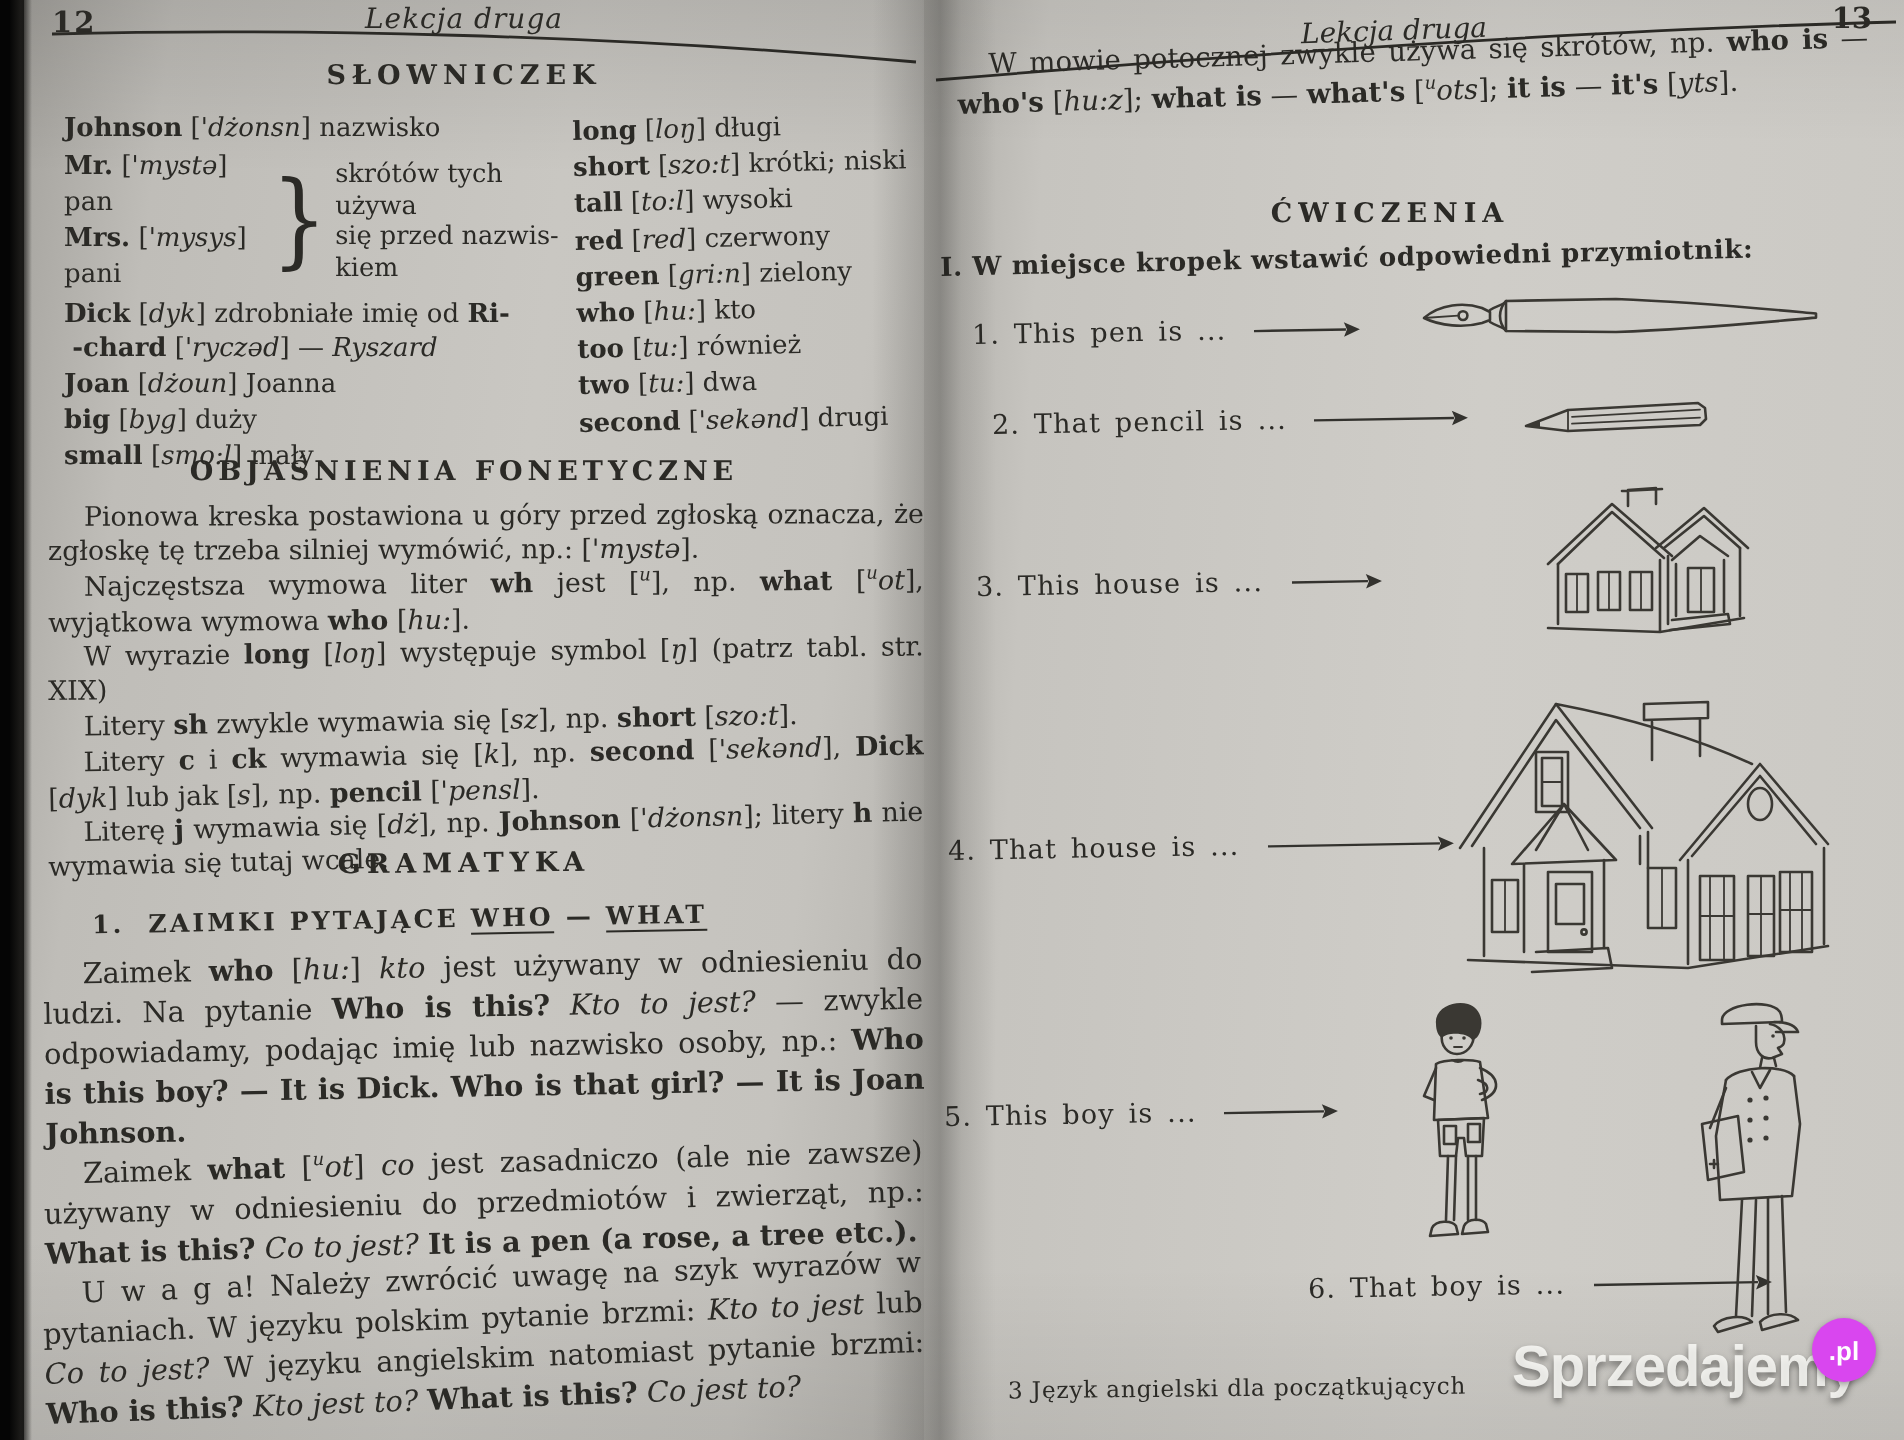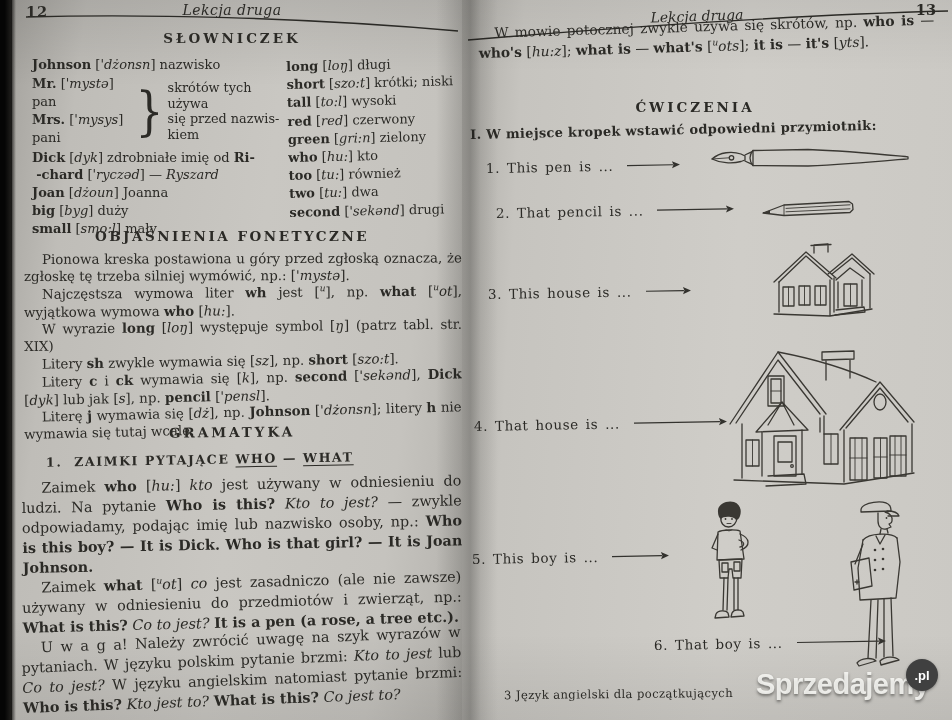--- a/index.html
+++ b/index.html
@@ -307,16 +307,16 @@
 
     <div class="pr-footer">3 Język angielski dla początkujących</div>
   </div>
 
   <div class="gutter"></div>
   <div class="edge-left"></div>
   <div class="vignette"></div>
 
   <div class="watermark">
     <div class="wm-text">Sprzedajemy</div>
-    <div class="wm-badge" style="background: #404040;">.pl</div>
+    <div class="wm-badge" style="background: #d946ef;">.pl</div>
   </div>
 
 </div>
 
 </body></html>

